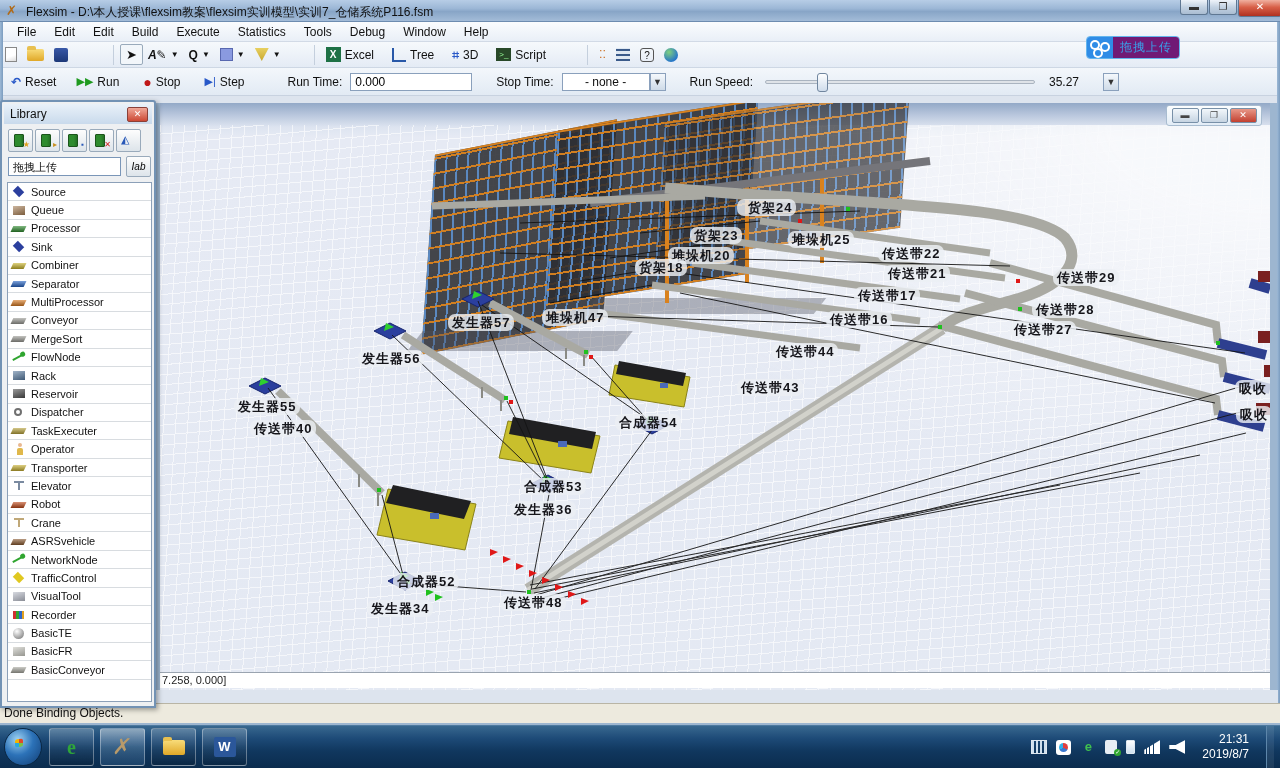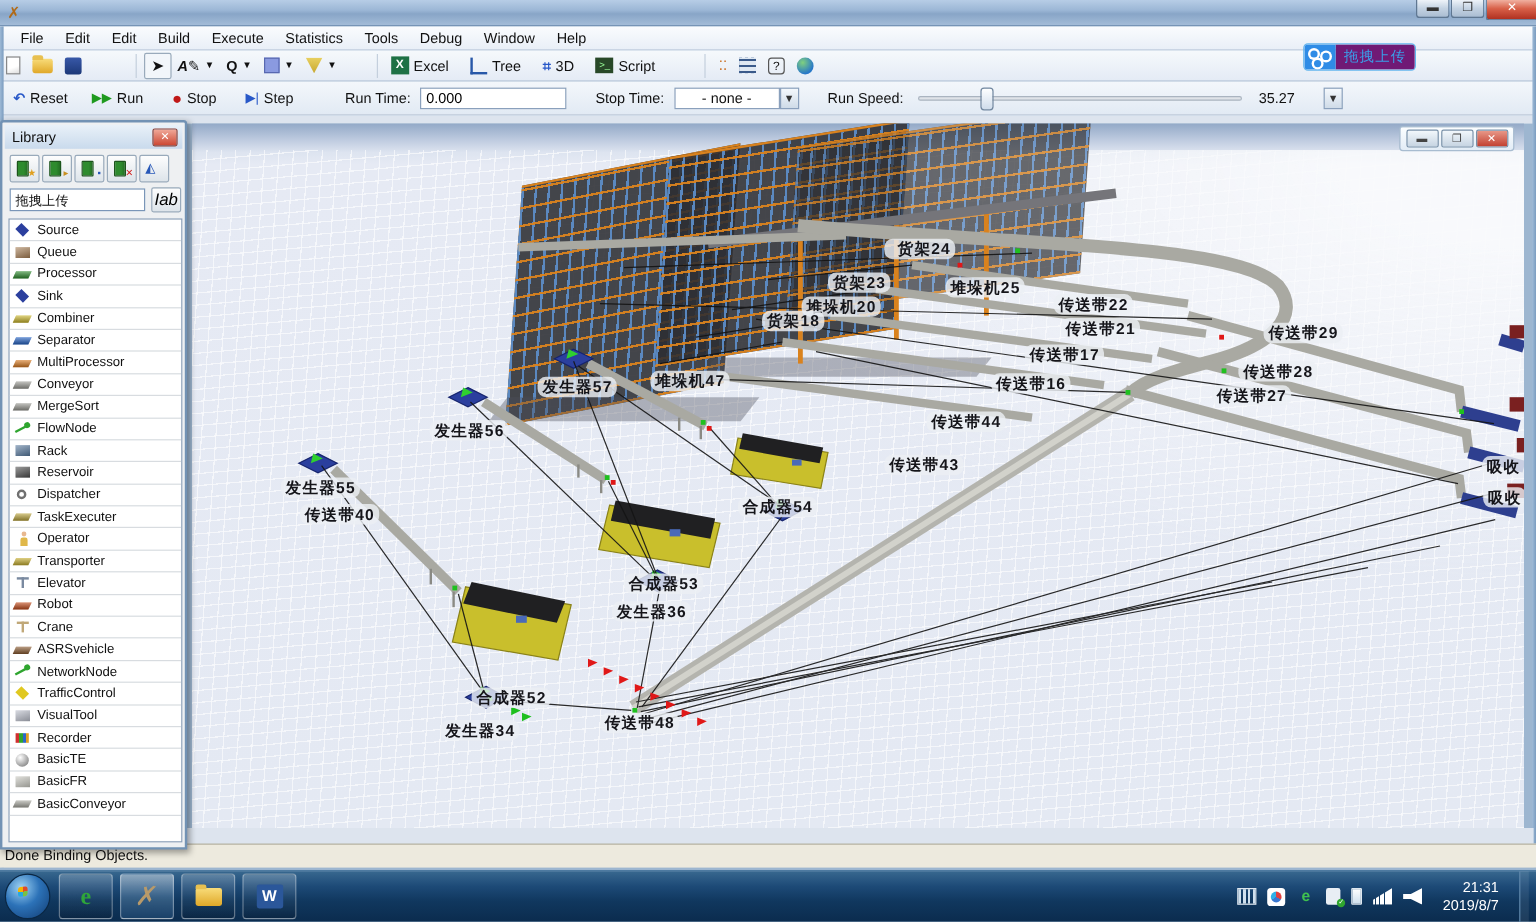--- a/index.html
+++ b/index.html
@@ -77,21 +77,21 @@
   #lib-toolbar{left:6px;top:27px;height:24px;display:flex;gap:2px;}
   .lbtn{width:25px;height:23px;border:1px solid #9ab;border-radius:2px;background:linear-gradient(#fdfdfd,#dde4ea);
     position:relative;}
   .book{position:absolute;left:5px;top:4px;width:10px;height:13px;background:linear-gradient(90deg,#2e8b2e 60%,#247024);border:1px solid #1c551c;border-radius:1px;}
   .badge{position:absolute;right:2px;bottom:2px;font-size:8px;line-height:8px;font-weight:bold;}
   #lib-combo{left:6px;top:55px;width:113px;height:19px;background:#fff;border:1px solid #7a96b8;
     font-size:11px;padding:2px 4px;color:#111;}
   #lib-combo-arrow{left:103px;top:56px;width:15px;height:17px;background:linear-gradient(#f4f8fc,#cfdbe8);
     border-left:1px solid #7a96b8;font-size:8px;text-align:center;line-height:16px;}
   #lib-labelbtn{left:124px;top:54px;width:25px;height:21px;border:1px solid #9ab;border-radius:2px;
-    background:linear-gradient(#fdfdfd,#dde4ea);font-size:14px;text-align:center;line-height:19px;font-style:italic;}
+    background:linear-gradient(#fdfdfd,#dde4ea);font-size:10px;text-align:center;line-height:19px;font-style:italic;}
   #lib-list{left:5px;top:80px;width:145px;height:520px;background:#fff;border:1px solid #8ca0b8;overflow:hidden;}
   .lib-row{height:18.4px;display:flex;align-items:center;gap:4px;padding-left:3px;border-bottom:1px solid #d8dcе0;
     border-bottom:1px solid #d8dce0;font-size:11px;color:#111;}
   .ic{position:relative;width:16px;height:13px;flex:none;}
   .ic i{position:absolute;display:block;}
   .ic-box i{inset:2px 2px;background:linear-gradient(160deg,rgba(255,255,255,.45),rgba(0,0,0,.25)),var(--c);}
   .ic-diamond i{left:3px;top:2px;width:9px;height:9px;transform:rotate(45deg) scaleY(.8);background:var(--c);}
   .ic-slant i{left:1px;right:2px;top:4px;bottom:3px;transform:skewX(-25deg);background:linear-gradient(rgba(255,255,255,.4),rgba(0,0,0,.3)),var(--c);}
   .ic-line i{left:1px;right:2px;top:5px;height:2px;transform:rotate(-28deg);background:var(--c);}
   .ic-line i::before{content:"";position:absolute;right:-1px;top:-2px;width:5px;height:5px;border-radius:50%;background:var(--c);}
@@ -136,20 +136,21 @@
   .wordic{width:22px;height:20px;background:#2b579a;border-radius:2px;color:#fff;font-weight:bold;font-size:13px;
     text-align:center;line-height:20px;}
   .e-green{color:#2fa53a;font-weight:bold;font-size:20px;font-family:"Liberation Serif",serif;}
   .fxx{color:#b89a6a;font-weight:bold;font-size:22px;transform:skewX(-8deg);}
 </style>
 </head>
 <body>
 
 <div id="titlebar" class="abs">
   <div id="title-icon" class="abs">✗</div>
+  <div id="title-text" class="abs">Flexsim - D:\本人授课\flexsim教案\flexsim实训模型\实训7_仓储系统P116.fsm</div>
   <div class="wbtn abs" style="left:1180px;">▬</div>
   <div class="wbtn abs" style="left:1209px;">❐</div>
   <div class="wbtn abs" id="btn-close-main" style="left:1238px;">✕</div>
 </div>
 
 <div id="menubar" class="abs">
     <div id="menu-items" style="display:flex;">
       <span class="mi">File</span>
       <span class="mi">Edit</span>
       <span class="mi">Edit</span>
@@ -439,20 +440,23 @@
       <span class="slabel" style="left: 350px; top: 398px;">发生器36</span>
       <span class="slabel" style="left: 233px; top: 470px;">合成器52</span>
       <span class="slabel" style="left: 207px; top: 497px;">发生器34</span>
       <span class="slabel" style="left: 340px; top: 491px;">传送带48</span>
     </div>
 
   <div id="view-btns">
     <span class="vbtn">▬</span>
     <span class="vbtn">❐</span>
     <span class="vbtn close">✕</span>
+  </div>
+  <div id="coordstrip">
+    <span>7.258, 0.000]</span>
   </div>
 </div>
 
 <div id="belowview" class="abs"></div>
 <div id="statusbar" class="abs">
   <span>Done Binding Objects.</span>
 </div>
 
 <div id="library" class="abs">
   <div id="lib-title" class="abs">

